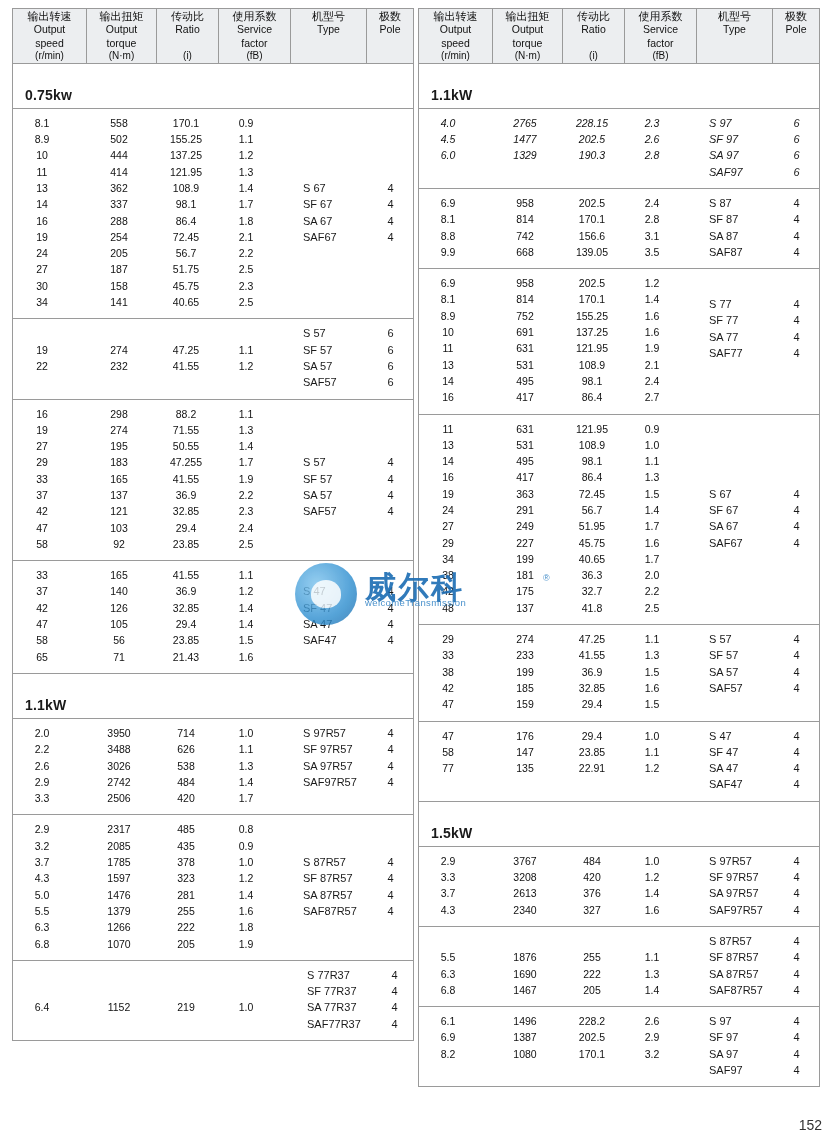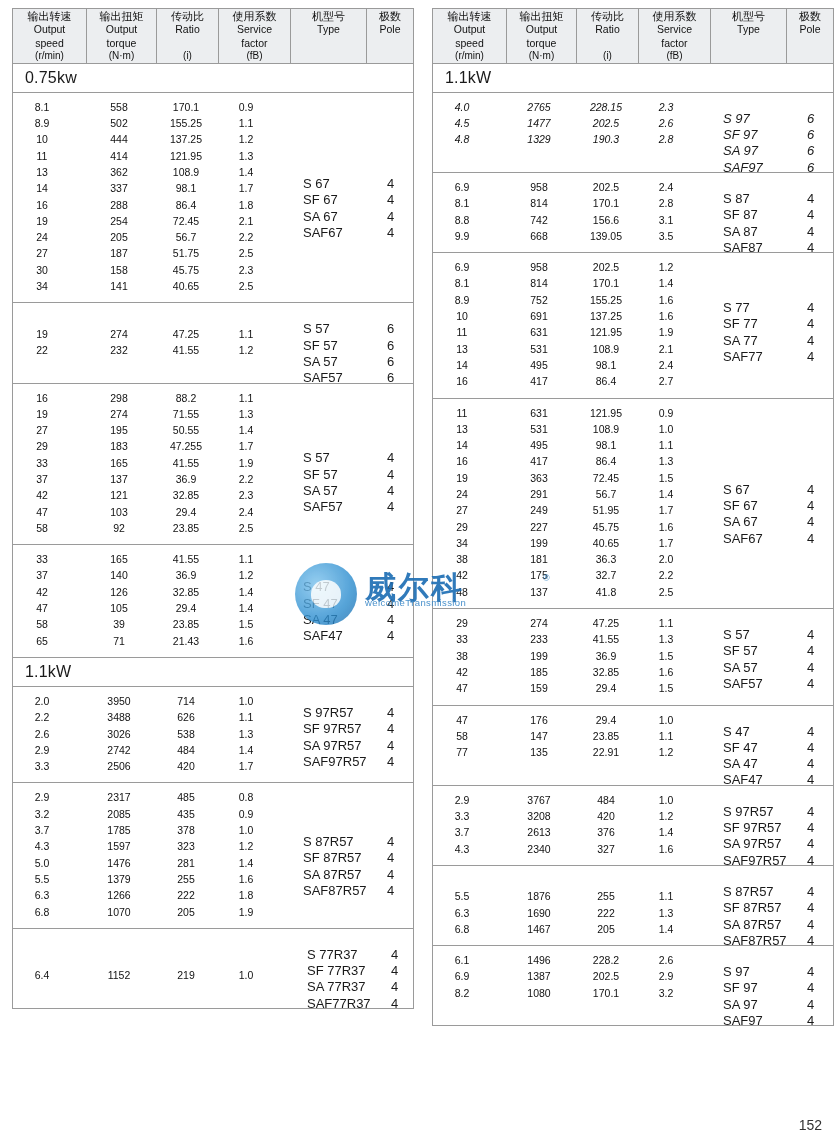--- a/index.html
+++ b/index.html
@@ -14,21 +14,21 @@
     position: relative;
     overflow: hidden;
   }
   .page {
     position: relative;
     width: 840px; height: 1143px;
     padding: 8px 12px 0 12px;
   }
   .columns {
     display: flex;
-    gap: 18px;
+    gap: 4px;
     width: 738px;
   }
   .col {
     width: 403px;
     position: relative;
   }
   table.tbl {
     width: 100%;
     border-collapse: collapse;
     table-layout: fixed;
@@ -59,41 +59,40 @@
   col.c5 { width: 76px; }
   col.c6 { width: 47px; }
 
   .grp td {
     padding: 0;
   }
   .cellbox {
     padding: 6px 0 8px 0;
   }
   .kw {
-    font-size: 16px;
-    font-weight: normal;
-    padding: 5px 0 5px 12px;
+    font-size: 14px;
+    font-weight: bold;
+    padding: 23px 0 5px 12px;
     letter-spacing: 0.2px;
   }
   .r {
     display: flex;
     font-size: 10.5px;
     line-height: 16.3px;
     color: #111;
   }
   .r > div { }
   .v1 { width: 74px; text-align: center; padding-right: 16px; }
   .v2 { width: 70px; text-align: center; padding-right: 6px; }
   .v3 { width: 62px; text-align: center; padding-right: 4px; }
   .v4 { width: 72px; text-align: center; padding-right: 18px; }
   .typeblock {
-    font-size: 13px;
+    font-size: 11px;
     line-height: 16.3px;
     padding-left: 12px;
-    margin-top: 12px;
   }
   .tt { display: flex; }
   .tt .tname { width: 64px; }
   .tt .tpole { width: 47px; text-align: center; }
 
   .pageno {
     position: absolute;
     right: 18px;
     bottom: 10px;
     font-size: 14px;
@@ -462,21 +461,21 @@
                       <div class="v4">1.4</div>
                     </div>
                     <div class="r">
                       <div class="v1">47</div>
                       <div class="v2">105</div>
                       <div class="v3">29.4</div>
                       <div class="v4">1.4</div>
                     </div>
                     <div class="r">
                       <div class="v1">58</div>
-                      <div class="v2">39</div>
+                      <div class="v2">56</div>
                       <div class="v3">23.85</div>
                       <div class="v4">1.5</div>
                     </div>
                     <div class="r">
                       <div class="v1">65</div>
                       <div class="v2">71</div>
                       <div class="v3">21.43</div>
                       <div class="v4">1.6</div>
                     </div>
                     <div class="typeblock" style="position:absolute; left:278px; top:16.3px;">
@@ -753,21 +752,21 @@
                       <div class="v3">228.15</div>
                       <div class="v4">2.3</div>
                     </div>
                     <div class="r">
                       <div class="v1">4.5</div>
                       <div class="v2">1477</div>
                       <div class="v3">202.5</div>
                       <div class="v4">2.6</div>
                     </div>
                     <div class="r">
-                      <div class="v1">4.8</div>
+                      <div class="v1">6.0</div>
                       <div class="v2">1329</div>
                       <div class="v3">190.3</div>
                       <div class="v4">2.8</div>
                     </div>
                     <div class="r">
                       <div class="v1">&nbsp;</div>
                       <div class="v2">&nbsp;</div>
                       <div class="v3">&nbsp;</div>
                       <div class="v4">&nbsp;</div>
                     </div>
@@ -888,21 +887,21 @@
                       <div class="v2">495</div>
                       <div class="v3">98.1</div>
                       <div class="v4">2.4</div>
                     </div>
                     <div class="r">
                       <div class="v1">16</div>
                       <div class="v2">417</div>
                       <div class="v3">86.4</div>
                       <div class="v4">2.7</div>
                     </div>
-                    <div class="typeblock" style="position:absolute; left:278px; top:29px;">
+                    <div class="typeblock" style="position:absolute; left:278px; top:21px;">
                       <div class="tt">
                         <div class="tname">S   77</div>
                         <div class="tpole">4</div>
                       </div>
                       <div class="tt">
                         <div class="tname">SF  77</div>
                         <div class="tpole">4</div>
                       </div>
                       <div class="tt">
                         <div class="tname">SA  77</div>
@@ -1112,20 +1111,25 @@
                         <div class="tname">SA  47</div>
                         <div class="tpole">4</div>
                       </div>
                       <div class="tt">
                         <div class="tname">SAF47</div>
                         <div class="tpole">4</div>
                       </div>
                     </div>
                   </div>
                 </div>
+              </td>
+            </tr>
+            <tr class="grp">
+              <td colspan="6">
+                <div class="kw">1.5kW</div>
               </td>
             </tr>
             <tr class="grp">
               <td colspan="6">
                 <div class="cellbox">
                   <div style="position:relative;">
                     <div class="r">
                       <div class="v1">2.9</div>
                       <div class="v2">3767</div>
                       <div class="v3">484</div>

